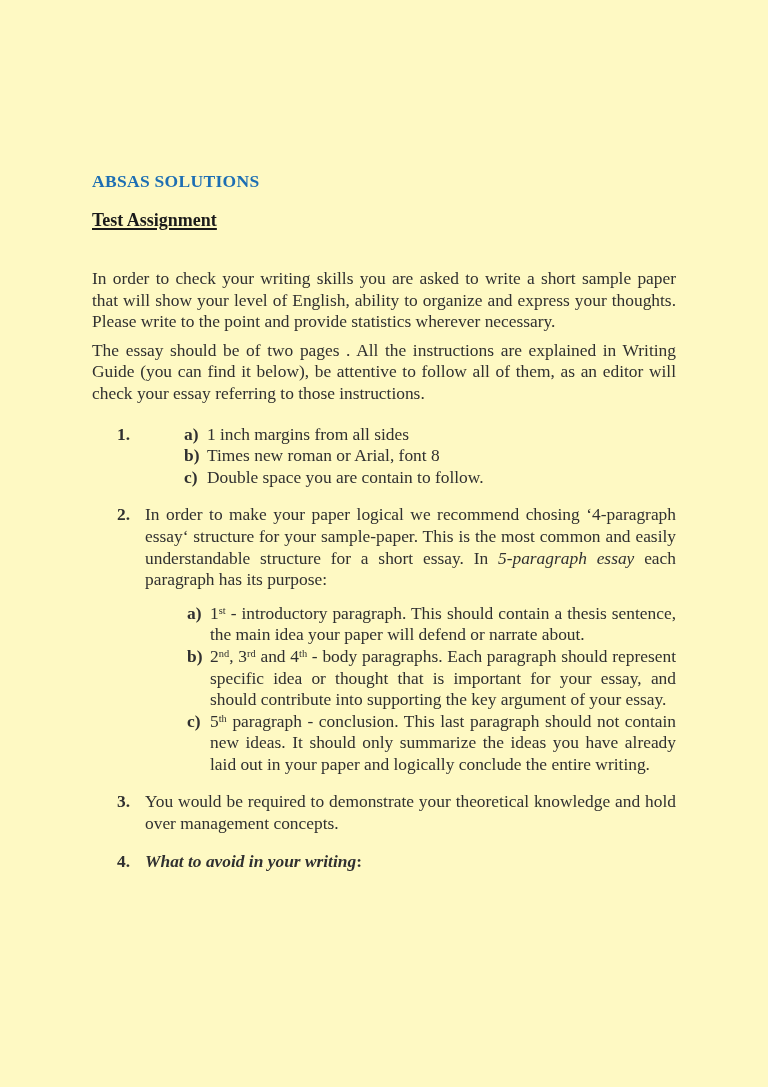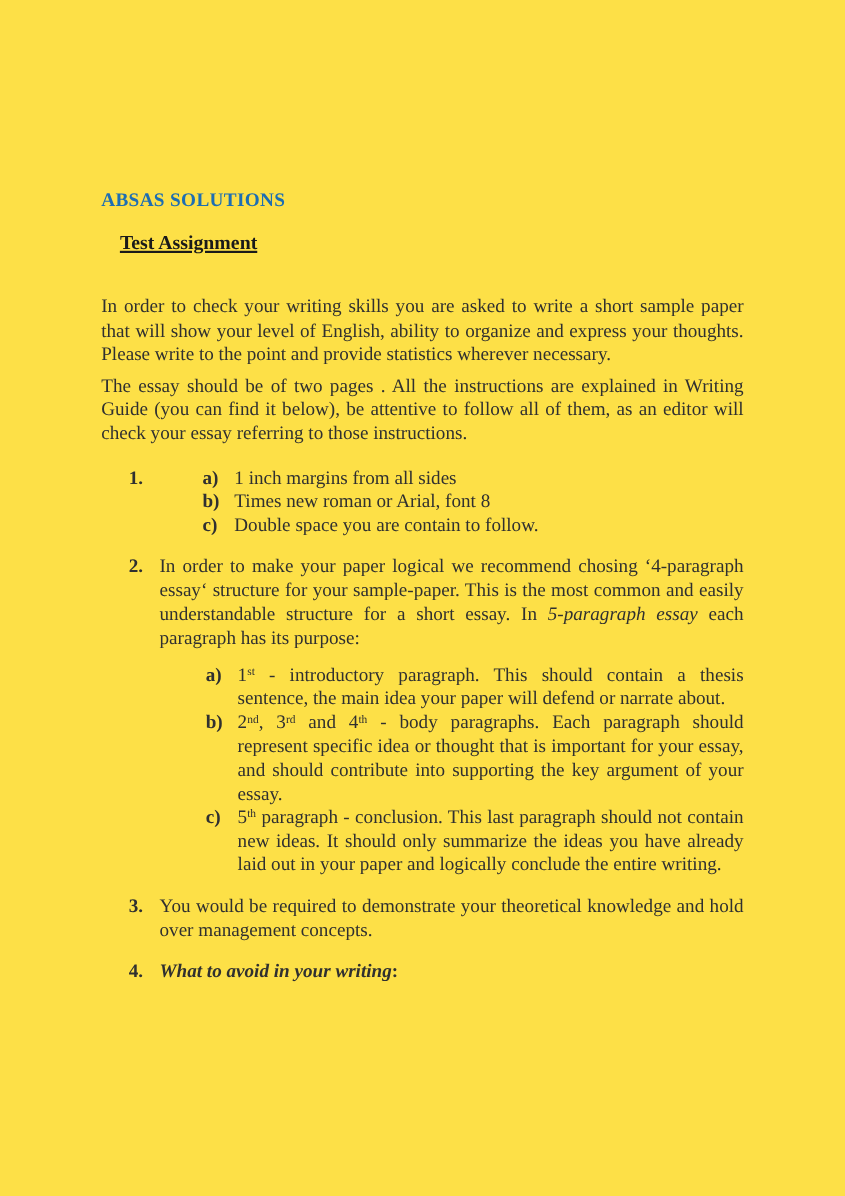--- a/index.html
+++ b/index.html
@@ -1,42 +1,42 @@
 <!DOCTYPE html>
 <html><head>
 <meta charset="utf-8">
 <style>
   * { margin:0; padding:0; box-sizing:border-box; }
   html,body { background:#ffffff; }
   .page {
-    width:768px; height:1087px; background:#fde047; overflow:hidden;
+    width:768px; height:1087px; background:#fef9c3; overflow:hidden;
     padding:170px 92px 0 92px;
     font-family:"Liberation Serif","DejaVu Serif",serif;
     font-size:17.4px; line-height:21.6px; color:#303030;
   }
   .company {
     font-size:17.5px; line-height:22px; font-weight:bold;
     color:#1d6eb3; letter-spacing:0.3px; margin-bottom:17px;
   }
   .doc-title {
     font-size:18px; line-height:22px; font-weight:bold; color:#1a1a1a;
     text-decoration:underline; text-decoration-thickness:2px; text-underline-offset:2px;
     margin-bottom:37px; display:inline-block;
   }
-  .title-wrap { margin-bottom:0;margin-left:17px; }
+  .title-wrap { margin-bottom:0; }
   .para { text-align:justify; margin-bottom:7px; }
   .olist { margin-top:19px; }
   .oitem { display:flex; margin-left:25px; margin-bottom:16px; }
   .num  { flex:none; width:28px; font-weight:bold; }
   .itext { flex:1 1 auto; text-align:justify; }
   .sublist { margin-left:39px; }
   .sublist.gap { margin-top:12px; margin-left:42px; }
   .subitem { display:flex; }
   .smark { flex:none; width:23px; font-weight:bold; }
-  .stext { flex:1 1 auto; text-align:justify;margin-left:6px; }
+  .stext { flex:1 1 auto; text-align:justify; }
   .b  { font-weight:bold; }
   .i  { font-style:italic; }
   .bi { font-weight:bold; font-style:italic; }
   .sp { font-size:0.6em; line-height:0; position:relative; top:-0.48em; }
 </style>
 </head>
 <body>
 
 <div class="page">
 

